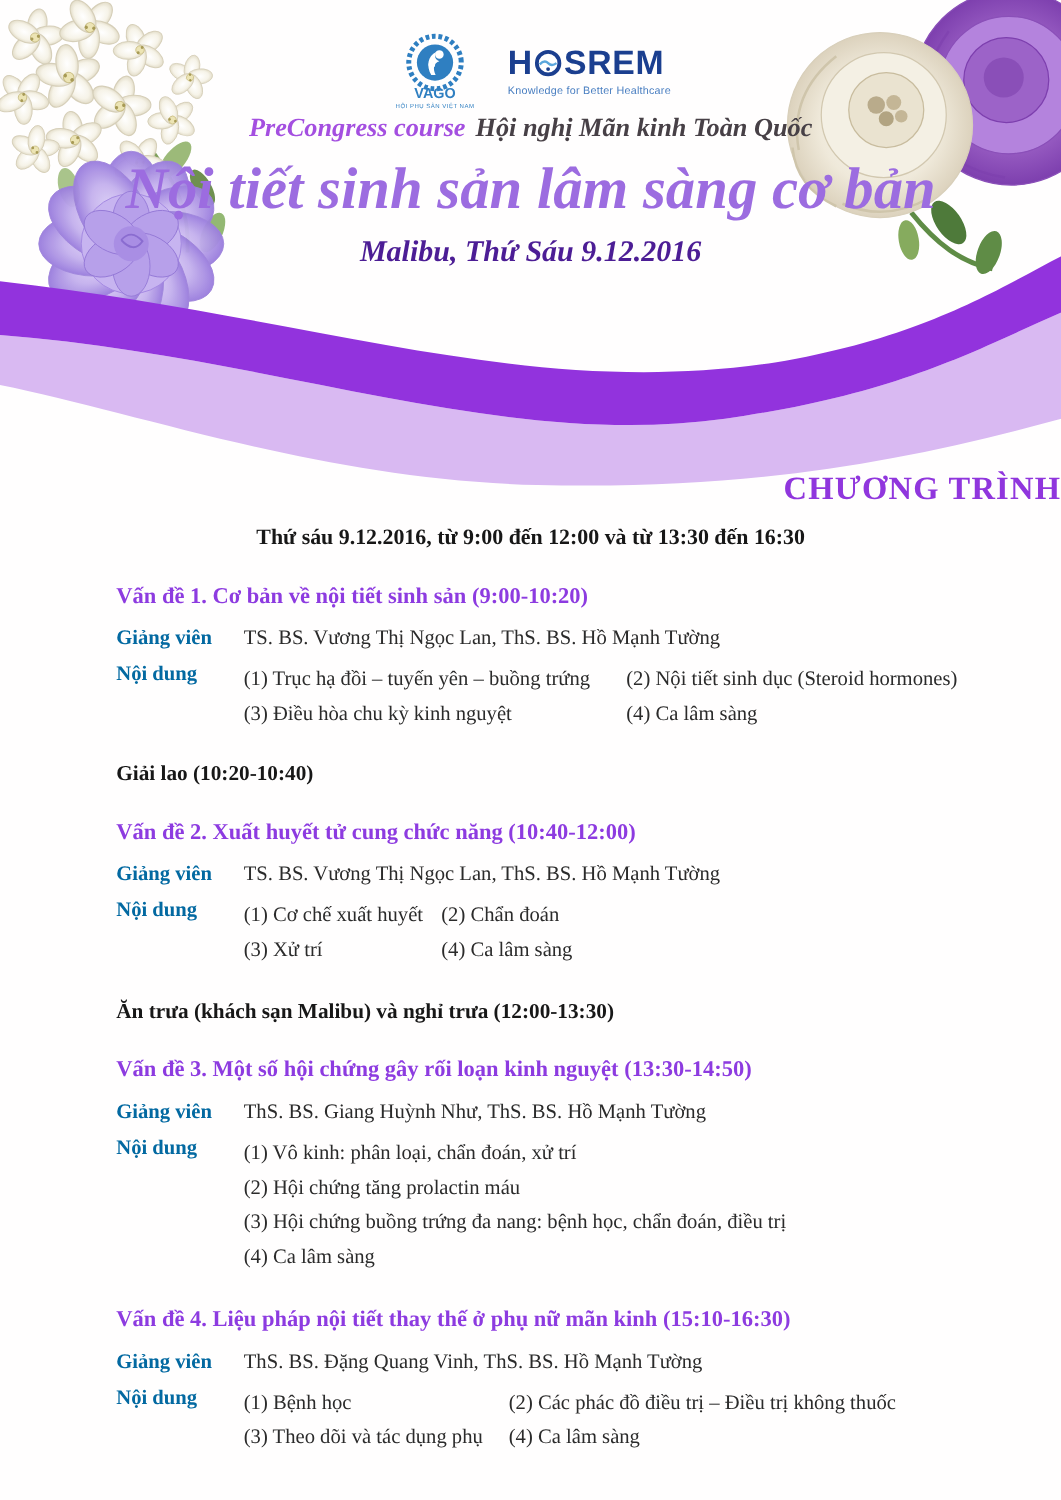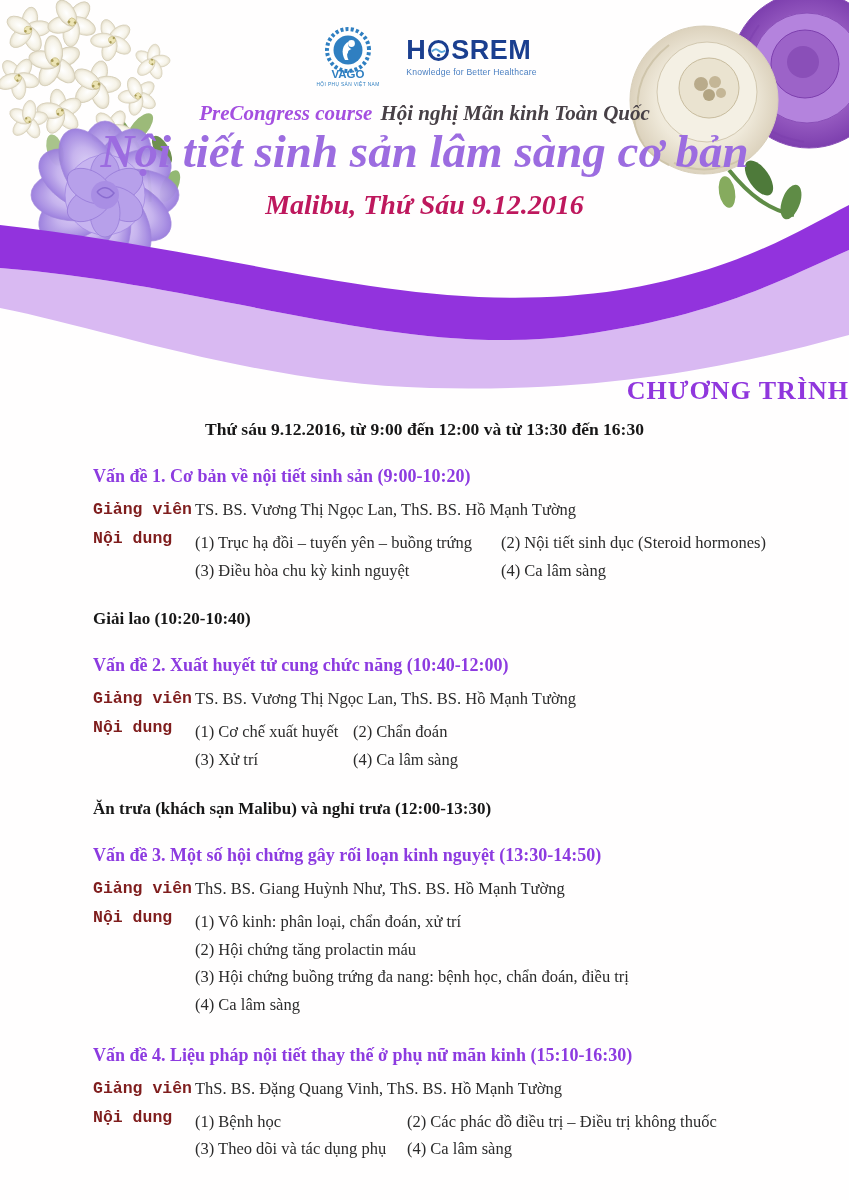--- a/index.html
+++ b/index.html
@@ -16,40 +16,40 @@
   
   .logos{position:absolute;top:24px;left:0;right:0;z-index:3;
          display:flex;justify-content:center;align-items:center;gap:22px;}
   .hosrem{display:flex;flex-direction:column;align-items:flex-start;}
   .hosrem-word{display:flex;align-items:center;font-family:"Liberation Sans",sans-serif;
          font-weight:bold;font-size:27px;letter-spacing:0.5px;color:#1b3f8f;line-height:1;}
   .hosrem-globe{display:inline-block;margin:0 1px;}
   .hosrem-tagline{font-family:"Liberation Sans",sans-serif;font-size:8.6px;color:#4a7fc1;
          margin-top:3px;letter-spacing:0.2px;}
 
-  .subtitle{position:absolute;top:101px;left:0;right:0;z-index:3;text-align:center;
+  .subtitle{position:absolute;top:90px;left:0;right:0;z-index:3;text-align:center;
          font-size:21px;font-weight:bold;font-style:italic;}
   .subtitle .accent{color:#a44fe0;}
   .subtitle .rest{color:#474046;margin-left:8px;}
   .main-title{position:absolute;top:124px;left:0;right:0;z-index:3;text-align:center;
          font-size:47px;font-weight:bold;font-style:italic;color:#9c6ce0;margin:0;}
   .venue{position:absolute;top:189px;left:0;right:0;z-index:3;text-align:center;
-         font-size:28px;font-weight:bold;font-style:italic;color:#be185d;}
+         font-size:24px;font-weight:bold;font-style:italic;color:#4c1d95;}
 
   
   .main{position:absolute;top:376px;left:0;width:100%;z-index:3;}
   .program-title{margin:0;text-align:right;font-size:26px;font-weight:bold;
          letter-spacing:1px;color:#9036dd;padding-left:20px;}
   .schedule-line{margin-top:13px;text-align:center;font-size:17.5px;font-weight:bold;color:#171717;}
   .content{margin:0 82px 0 93px;}
   .session{margin-top:26px;}
   .session-title{margin:0 0 13px 0;font-size:18px;font-weight:bold;color:#8d3be0;}
   .row{display:grid;grid-template-columns:102px 1fr;margin-bottom:9px;
        font-size:16.5px;color:#2b2b2b;}
-  .row .label{font-weight:bold;color:#7f1d1d;font-family:Liberation Mono, monospace;}
+  .row .label{font-weight:bold;color:#0369a1;}
   .items{display:grid;line-height:1.68;}
   .break-line{font-weight:bold;font-size:17px;color:#171717;margin:25px 0 25px 0;}
 </style>
 </head>
 <body>
 
 <div class="page">
 
   <svg class="flowers-left" width="235" height="305" viewBox="0 0 235 305">
     <defs>

